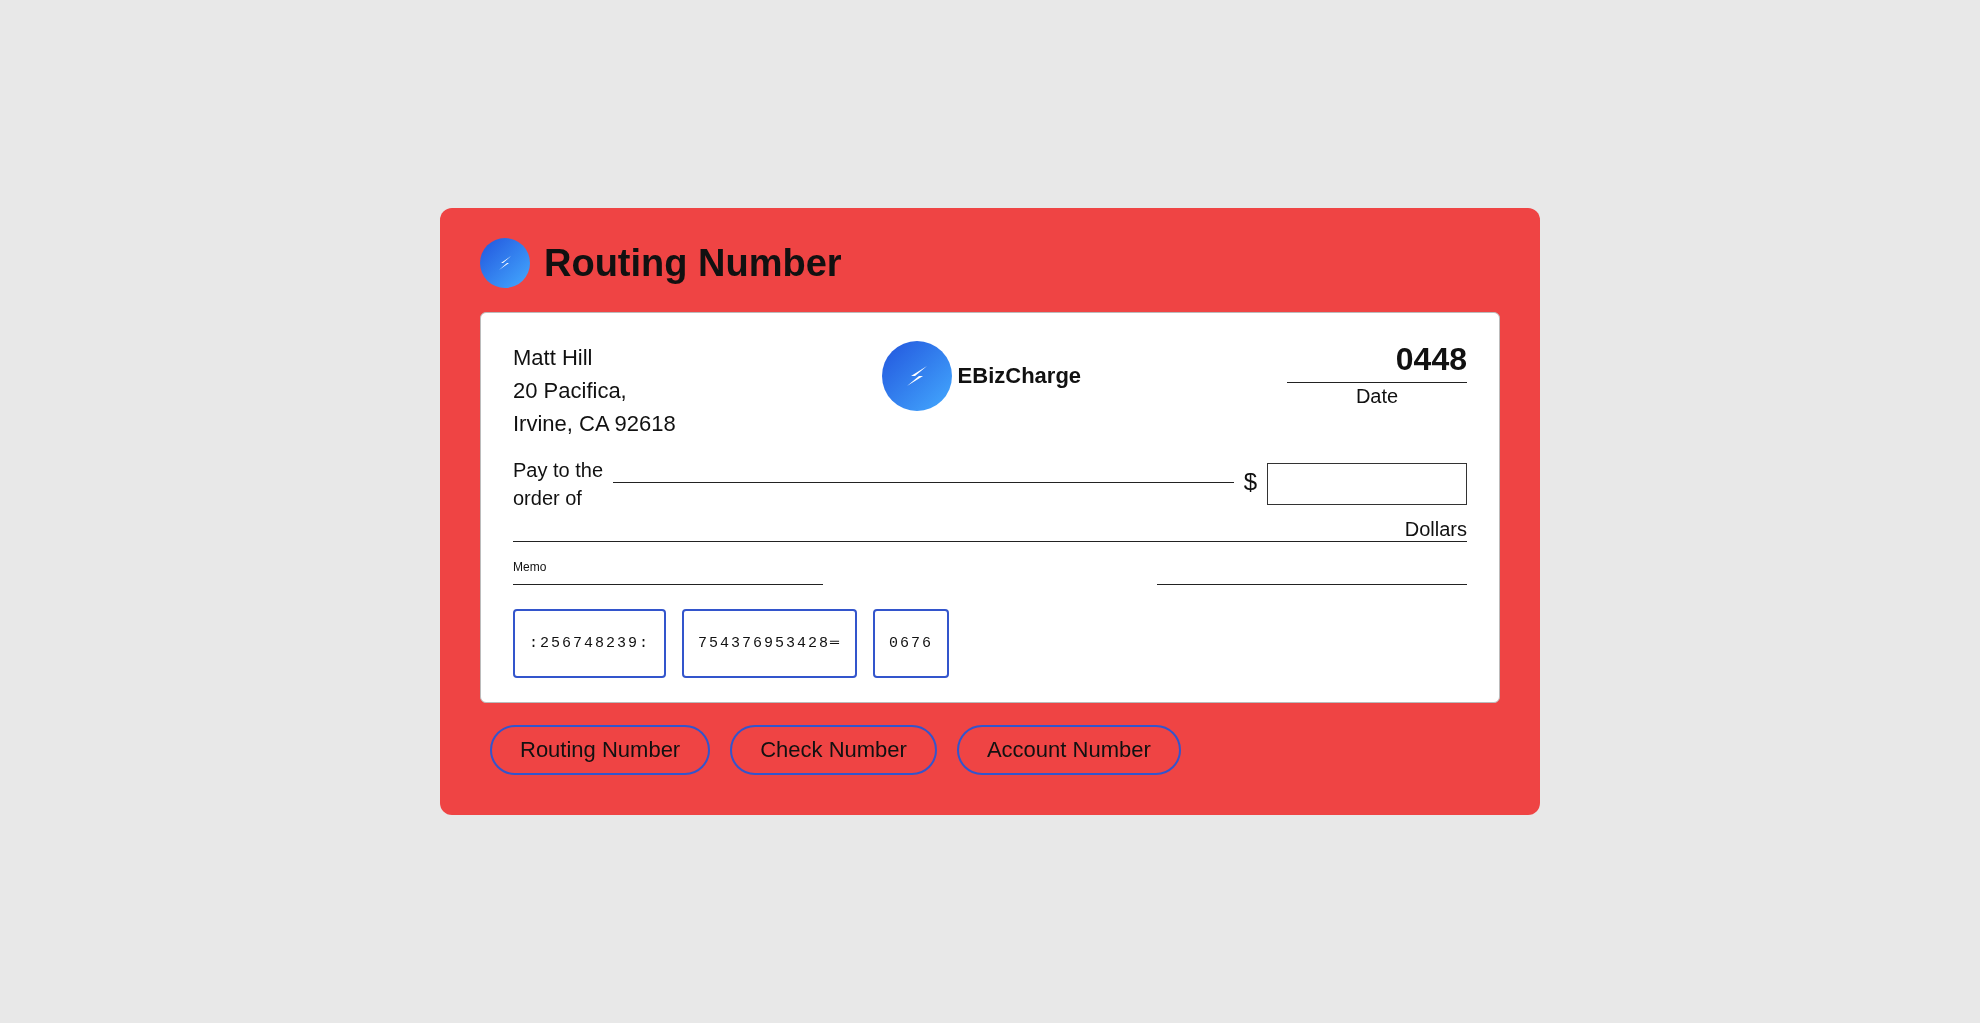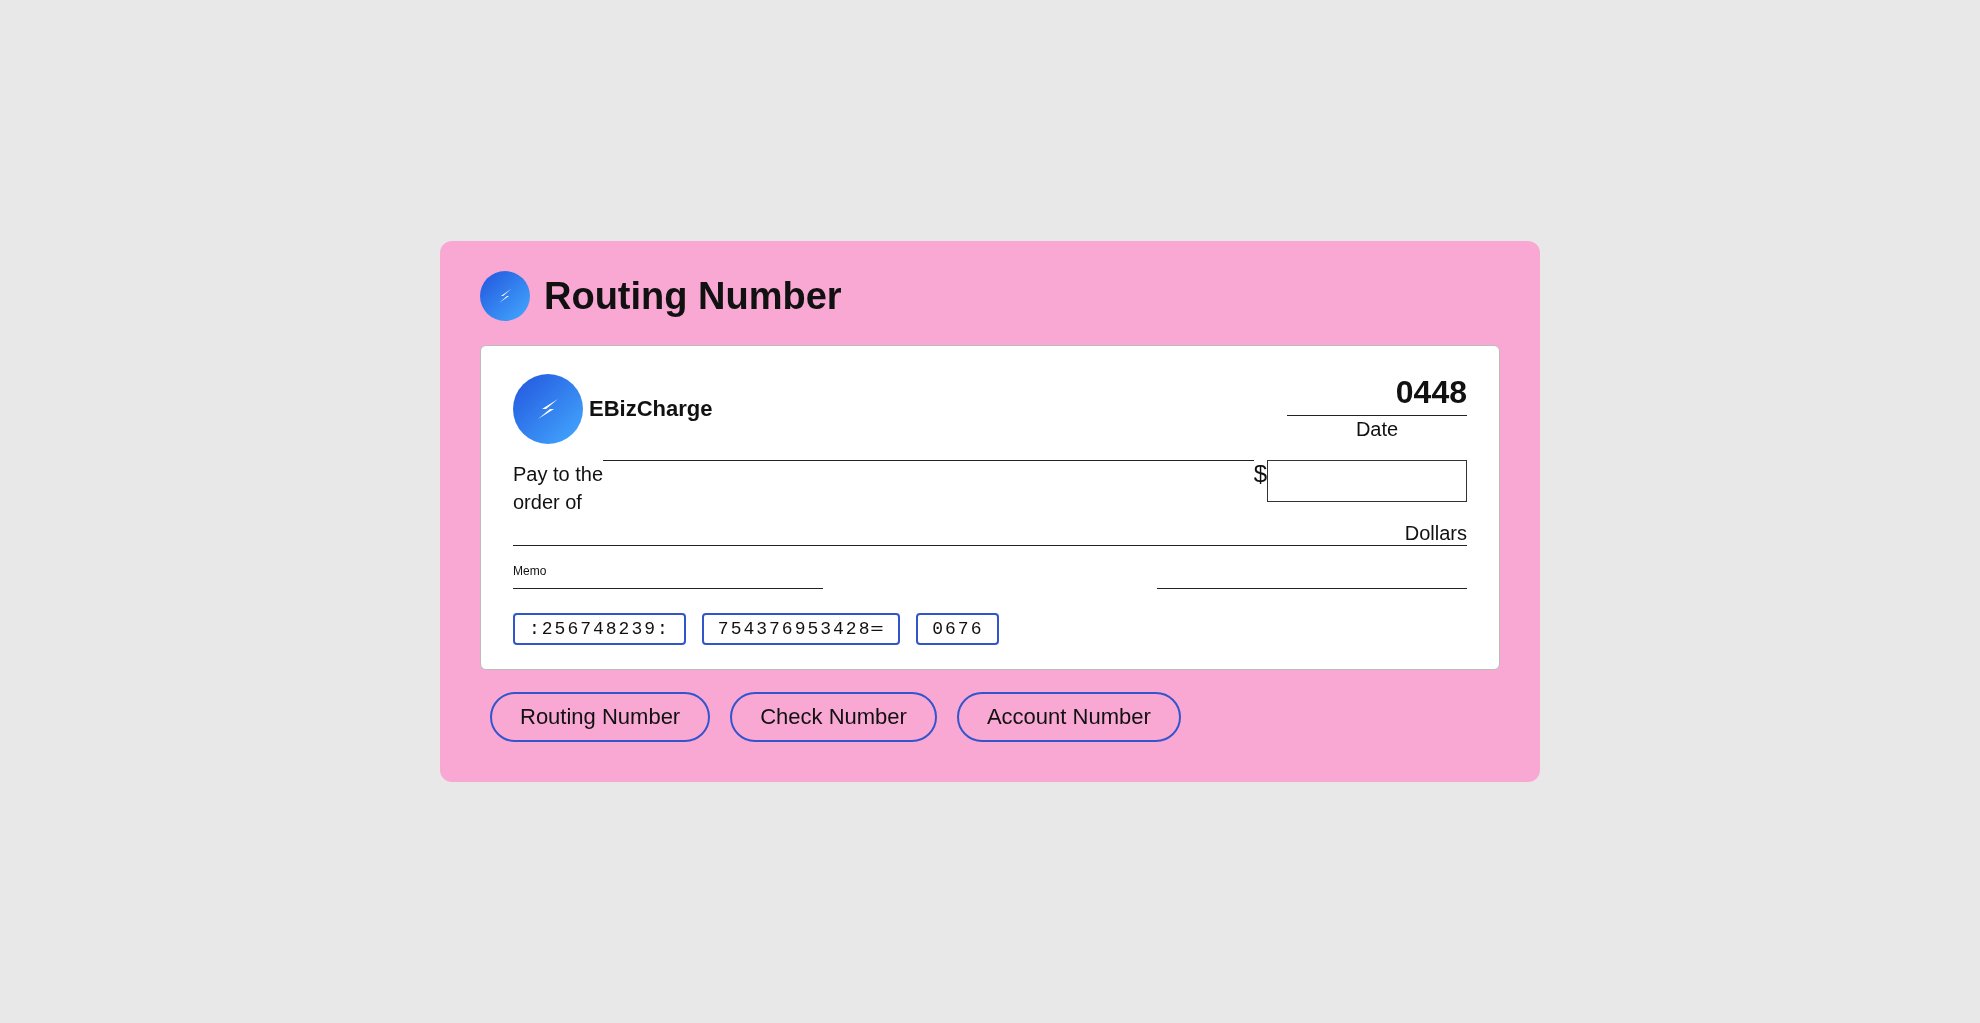--- a/index.html
+++ b/index.html
@@ -9,21 +9,21 @@
       font-family: -apple-system, BlinkMacSystemFont, 'Segoe UI', Arial, sans-serif;
       display: flex;
       justify-content: center;
       align-items: center;
       min-height: 100vh;
       padding: 30px;
     }
 
     .page-wrapper {
       width: 1100px;
-      background: #f9a8d4;
+      background: #ef4444;
       padding: 30px 40px 40px 40px;
       border-radius: 12px;
     }
 
     .page-title-row {
       display: flex;
       align-items: center;
       gap: 14px;
       margin-bottom: 24px;
     }
@@ -89,21 +89,22 @@
     }
 
     .date-label {
       font-size: 20px;
       text-align: center;
     }
 
     
     .pay-to-row {
       display: flex;
-      align-items: flex-start;
+      align-items: center;
+      gap: 10px;
       margin-bottom: 6px;
     }
 
     .pay-to-label {
       font-size: 20px;
       color: #111;
       white-space: nowrap;
       line-height: 1.4;
     }
 
@@ -178,22 +179,22 @@
     
     .micr-row {
       display: flex;
       gap: 16px;
       align-items: center;
     }
 
     .micr-box {
       border: 2px solid #3355cc;
       border-radius: 4px;
-      padding: 4px 14px;
-      font-size: 18px;
+      padding: 24px 14px;
+      font-size: 15px;
       font-family: 'Courier New', Courier, monospace;
       color: #111;
       letter-spacing: 2px;
     }
 
     
     .labels-row {
       display: flex;
       gap: 20px;
       margin-top: 22px;
@@ -245,20 +246,25 @@
         <polygon points="22,9 12,16 18,16 10,23 20,16 14,16" fill="white"></polygon>
       </svg>
     </div>
     <h1 class="page-title">Routing Number</h1>
   </div>
 
   <div class="check-outer">
 
     <div class="check-top">
 
+      <div class="check-address">
+        <div>Matt Hill</div>
+        <div>20 Pacifica,</div>
+        <div>Irvine, CA 92618</div>
+      </div>
 
       <div class="check-logo-area">
         <div class="logo-circle">
           <svg width="44" height="44" viewBox="0 0 44 44" fill="none">
             <polygon points="32,12 16,22 24,22 12,32 28,22 20,22" fill="white"></polygon>
           </svg>
         </div>
         <div class="check-logo-text">EBizCharge</div>
       </div>
 

